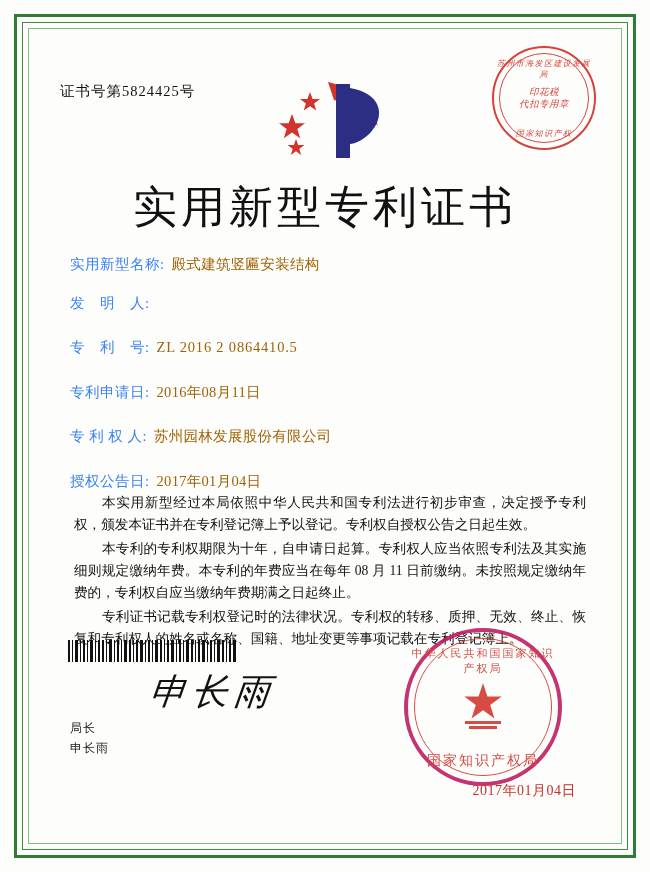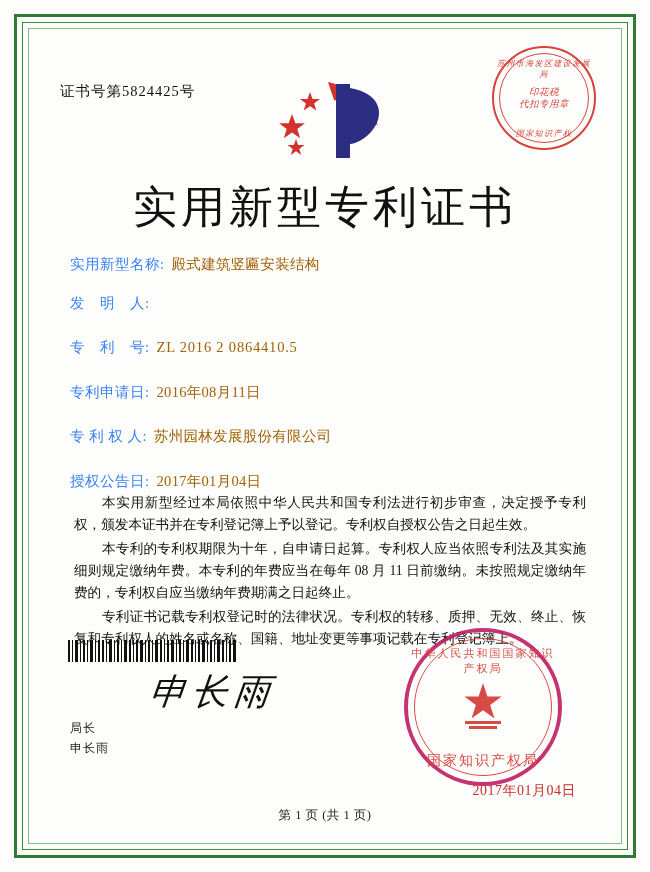--- a/index.html
+++ b/index.html
@@ -410,16 +410,15 @@
         <g fill="#d2332c">
           <polygon points="28,4 32.4,17.6 46.7,17.6 35.2,26 39.5,39.6 28,31.2 16.5,39.6 20.8,26 9.3,17.6 23.6,17.6"></polygon>
           <rect x="10" y="42" width="36" height="3"></rect>
           <rect x="14" y="47" width="28" height="3"></rect>
         </g>
       </svg>
       <div class="seal-arc-bottom">国家知识产权局</div>
     </div>
     <div class="seal-date">2017年01月04日</div>
 
-    <div class="footer">第 1 页 (共 1 页)</div>
 
   </div>
 </div>
 
 </body></html>

